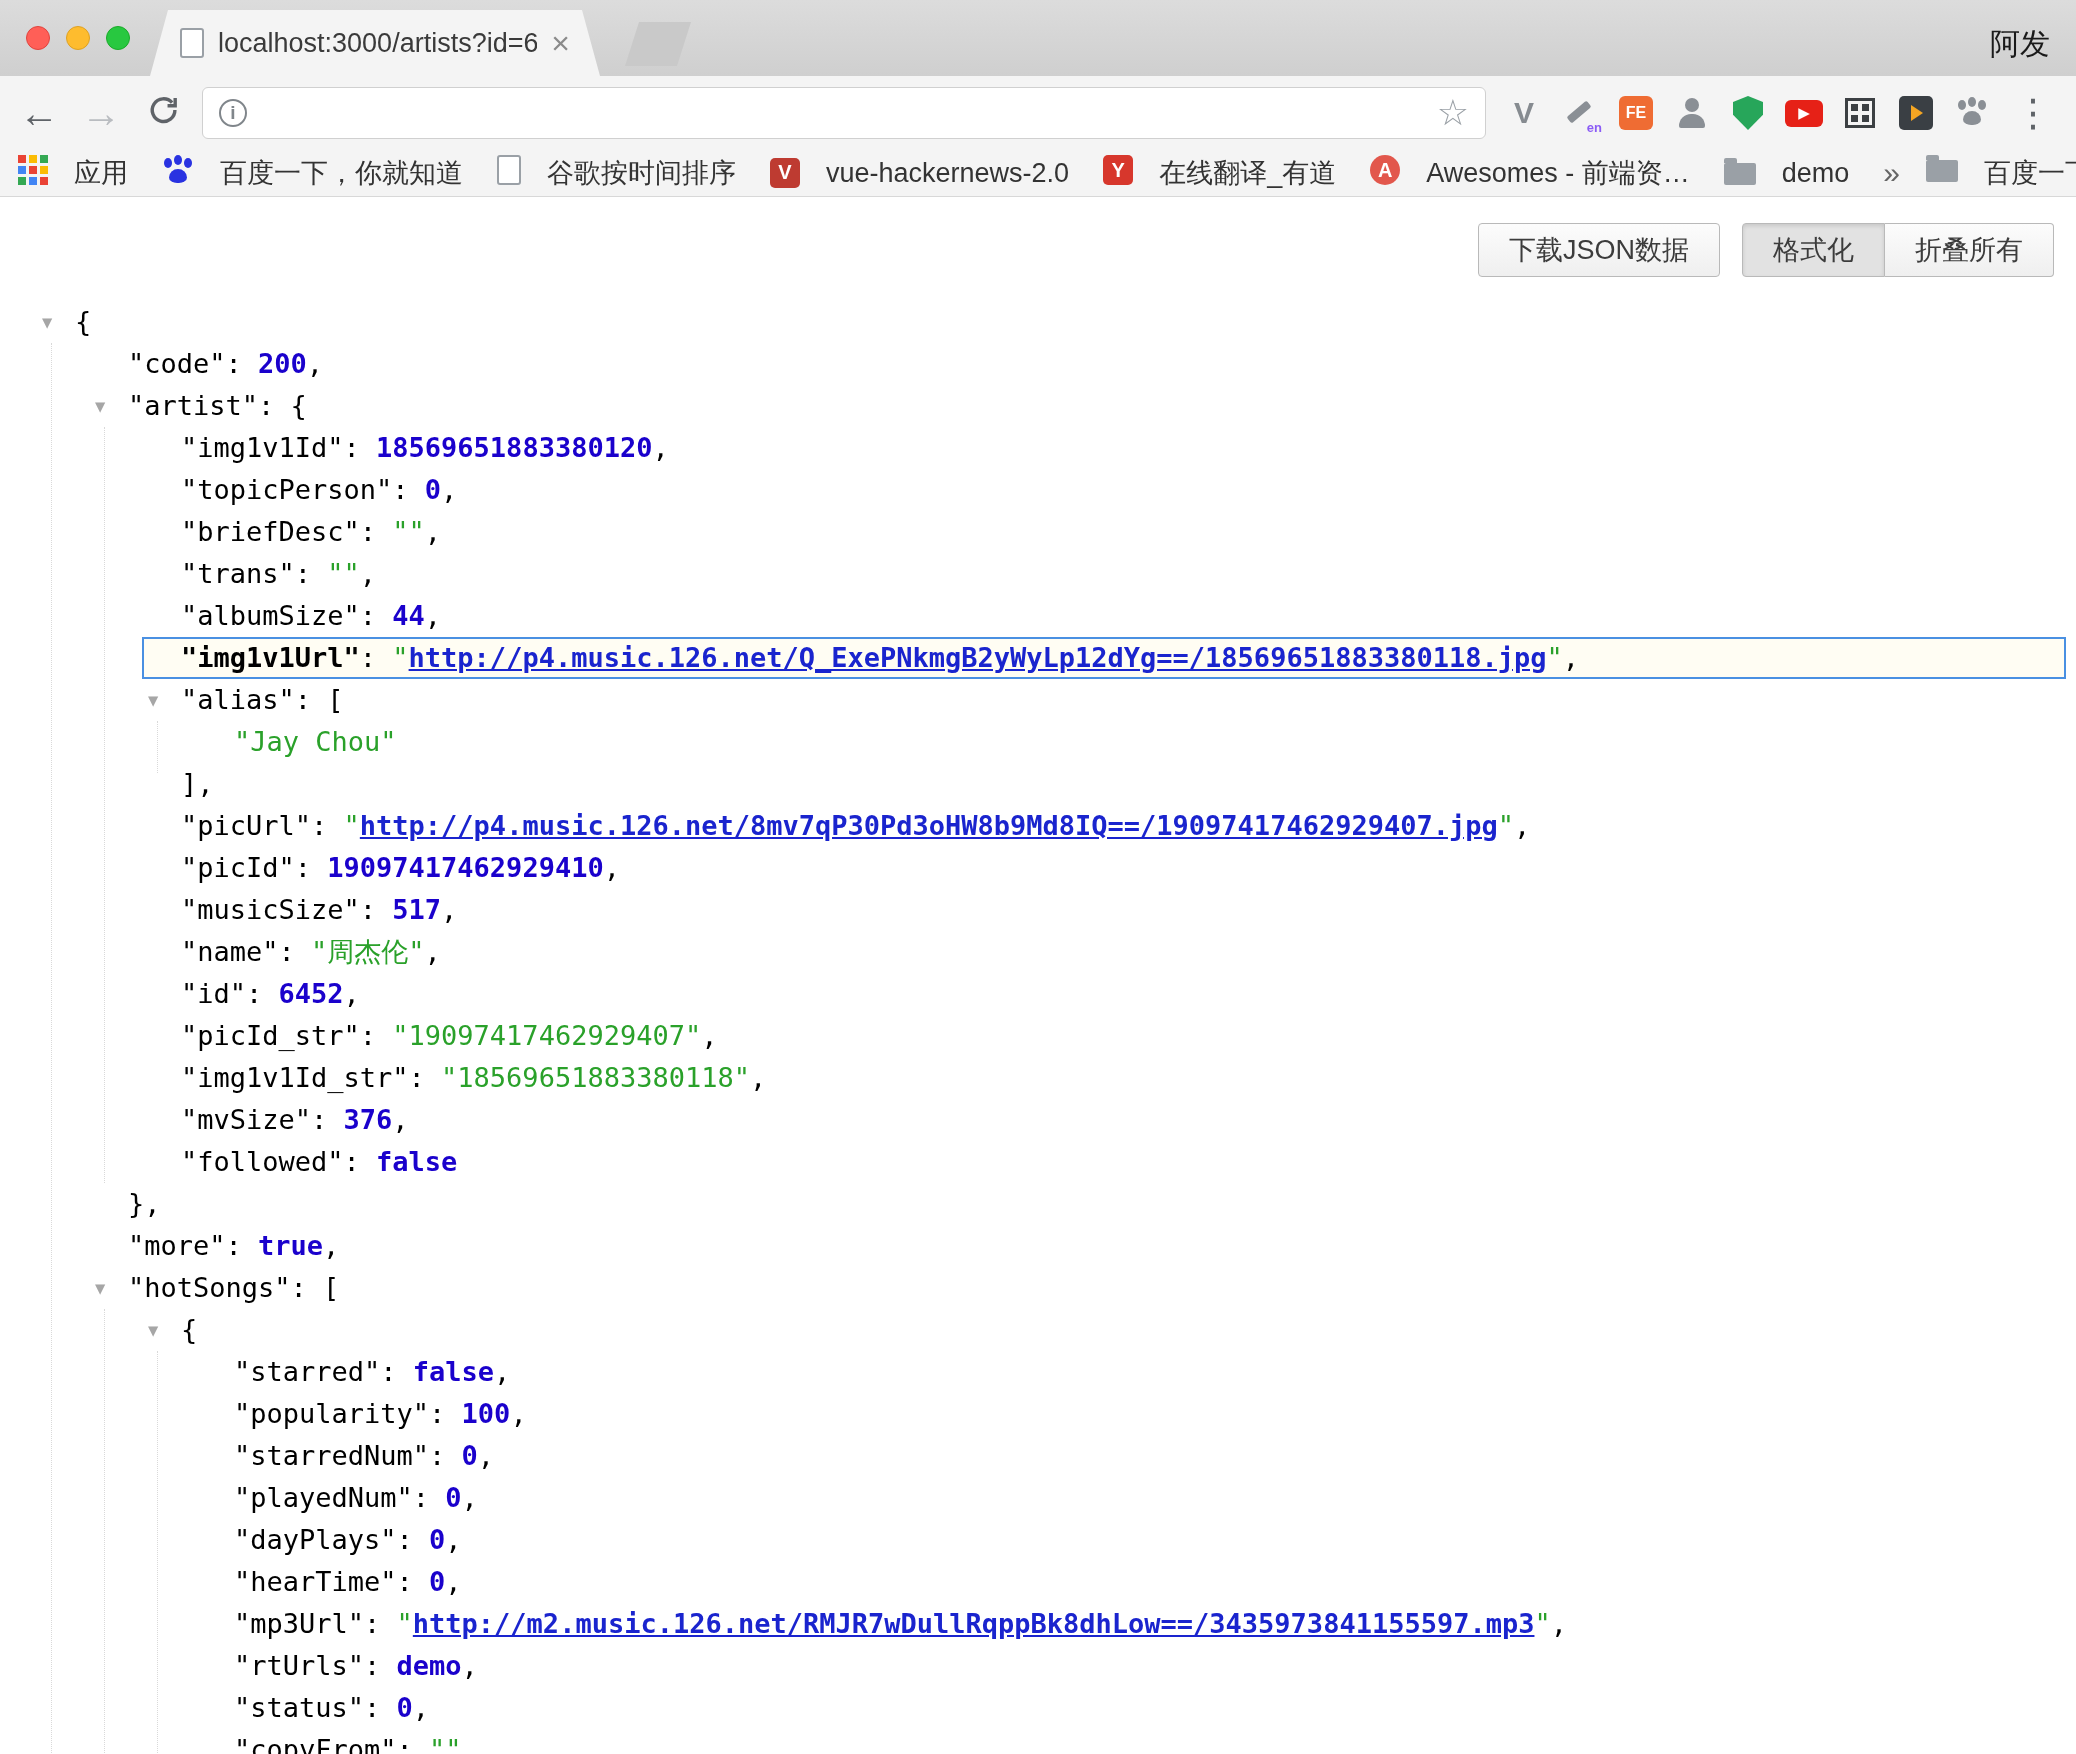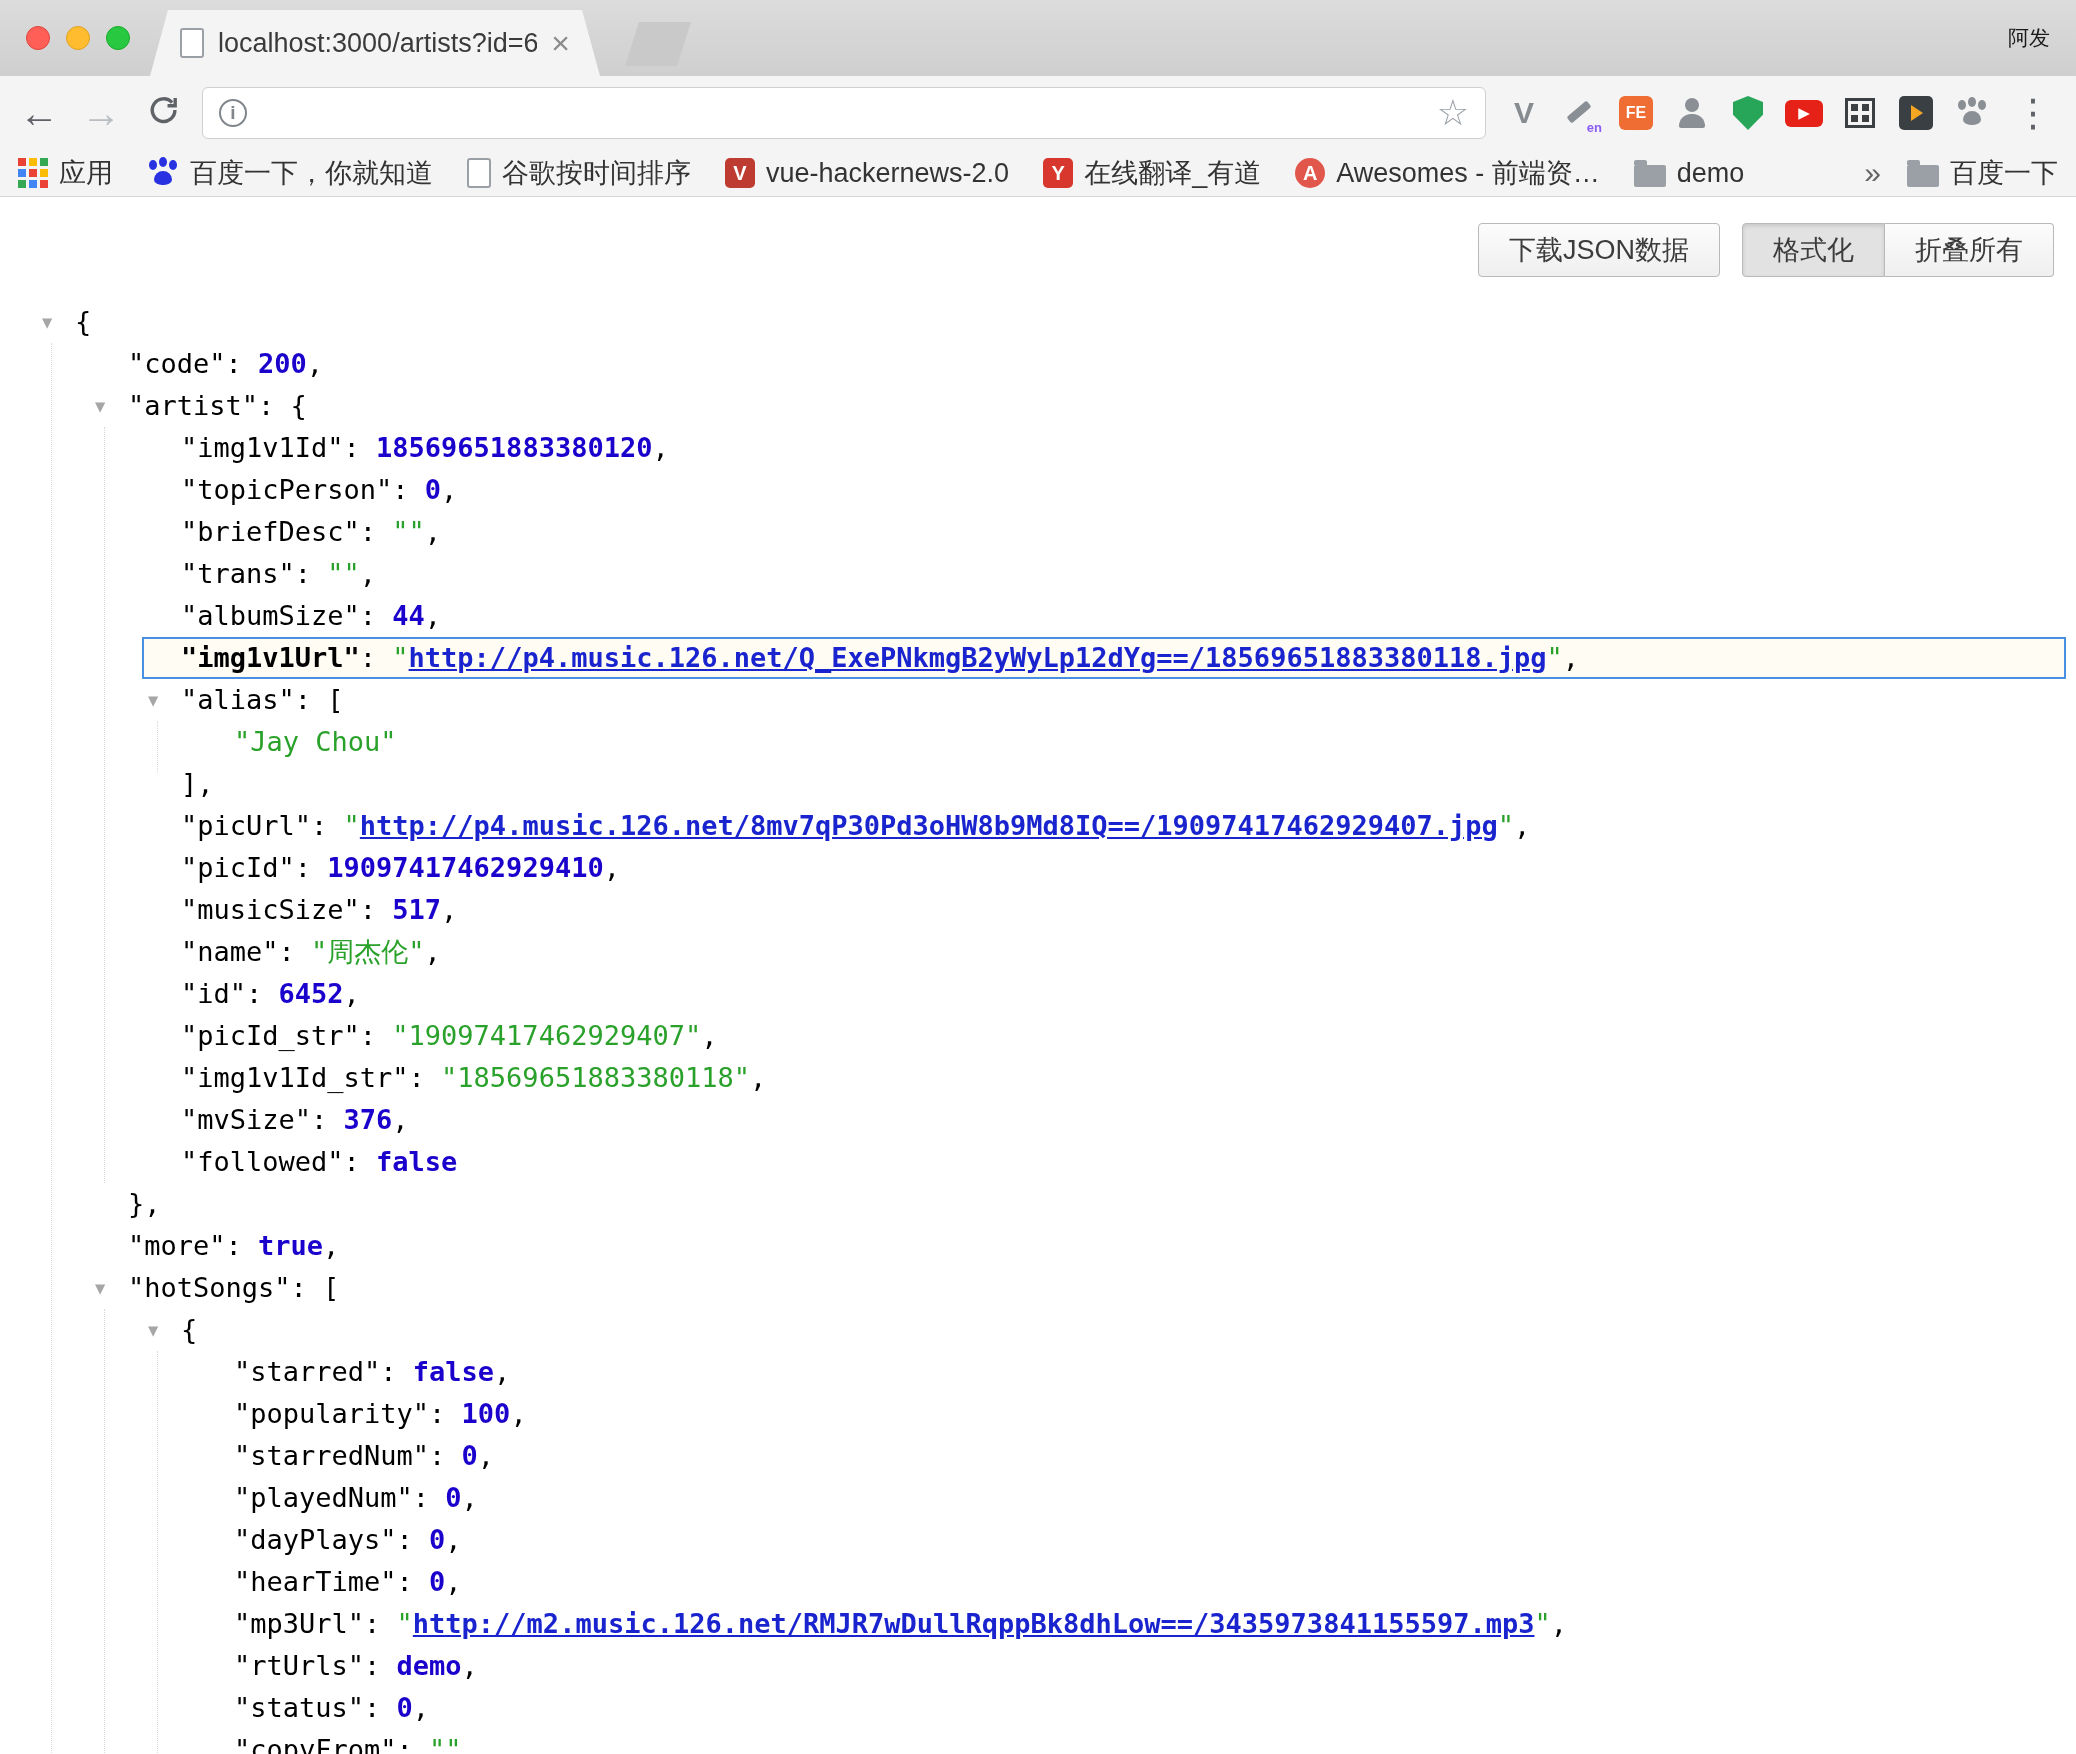--- a/index.html
+++ b/index.html
@@ -15,21 +15,21 @@
   .tl.red    { background:#FF5F57; border:1px solid #E0443E; }
   .tl.yellow { background:#FEBC2E; border:1px solid #DEA123; }
   .tl.green  { background:#28C840; border:1px solid #1AAB29; }
   .tab { position:absolute; left:150px; top:10px; width:450px; height:66px;
          background:#F4F4F4; clip-path:polygon(18px 0, calc(100% - 18px) 0, 100% 100%, 0 100%);
          display:flex; align-items:center; padding:0 30px; gap:14px; }
   .tab-title { flex:1; font-size:27px; color:#3A3A3A; white-space:nowrap; overflow:hidden; }
   .tab-close { font-size:32px; color:#8A8A8A; line-height:1; }
   .newtab { position:absolute; left:625px; top:22px; width:66px; height:44px; background:#C9C9C9;
             clip-path:polygon(14px 0, 100% 0, calc(100% - 14px) 100%, 0 100%); }
-  .profile-name { position:absolute; right:26px; top:24px; font-size:21px; color:#1A1A1A; }
+  .profile-name { position:absolute; right:26px; top:24px; font-size:30px; color:#1A1A1A; }
 
   
   .toolbar { flex:0 0 74px; background:#F4F4F4; display:flex; align-items:center;
              padding:0 16px; gap:16px; }
   .navbtn { width:46px; text-align:center; font-size:40px; color:#5F6368; line-height:1; }
   .navbtn.disabled { color:#B9BCC0; }
   .omnibox { flex:1; height:52px; background:#fff; border:1px solid #D0D0D0; border-radius:6px;
              display:flex; align-items:center; padding:0 16px; gap:14px; min-width:200px; }
   .info-icon { width:28px; height:28px; border:2px solid #80868B; border-radius:50%;
                color:#80868B; font-size:19px; font-weight:bold; display:flex;
@@ -70,21 +70,21 @@
                  background:currentColor; border-radius:50%;
                  box-shadow:10px -3px 0 currentColor, 20px 0 0 currentColor; }
   .paw.gray { color:#8A8F95; }
   .paw.blue { color:#2932E1; }
   .menu-dots { font-size:38px; color:#5F6368; line-height:1; padding:0 8px; }
 
   
   .bookmarks { flex:0 0 47px; background:#F4F4F4; border-bottom:1px solid #D8D8D8;
                display:flex; align-items:center; padding:0 18px; gap:34px;
                font-size:27px; color:#333; }
-  .bm { display:flex; align-items:center; gap:11px; white-space:nowrap; }
+  .bm { display:flex; gap:26px; white-space:nowrap; }
   .grid-icon { position:relative; width:30px; height:30px; flex:0 0 30px; }
   .grid-icon::before { content:""; position:absolute; left:0; top:0; width:8px; height:8px; background:#EA4335;
       box-shadow:11px 0 0 #FBBC05, 22px 0 0 #34A853, 0 11px 0 #4285F4, 11px 11px 0 #EA4335,
                  22px 11px 0 #FBBC05, 0 22px 0 #34A853, 11px 22px 0 #4285F4, 22px 22px 0 #EA4335; }
   .doc-icon { width:24px; height:30px; border:2px solid #9AA0A6; border-radius:3px; background:#fff; }
   .folder-icon { position:relative; width:32px; height:22px; background:#9AA0A6; border-radius:2px; margin-top:5px; }
   .folder-icon::before { content:""; position:absolute; left:0; top:-5px; width:13px; height:5px;
                          background:#9AA0A6; border-radius:2px 2px 0 0; }
   .bm-badge { width:30px; height:30px; border-radius:5px; color:#fff; display:flex;
               align-items:center; justify-content:center; font-size:20px; font-weight:bold; }

